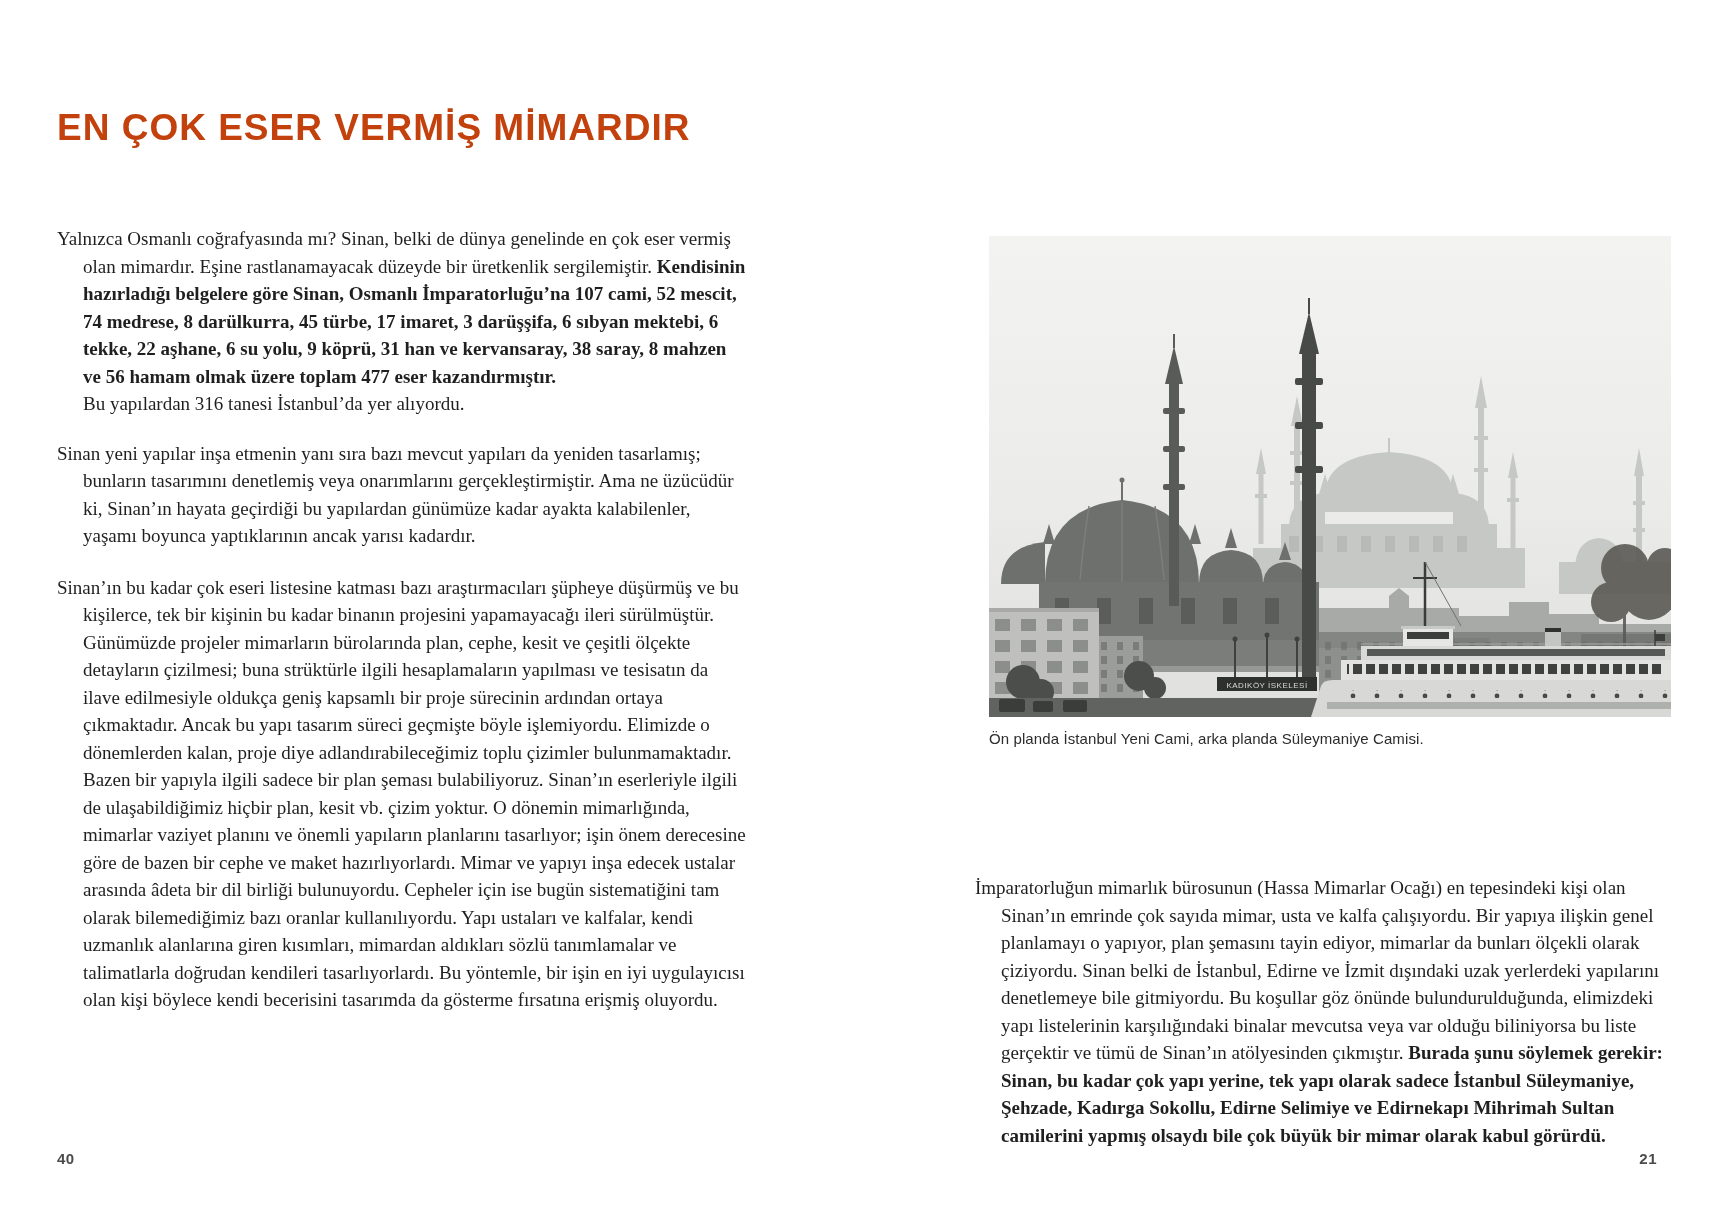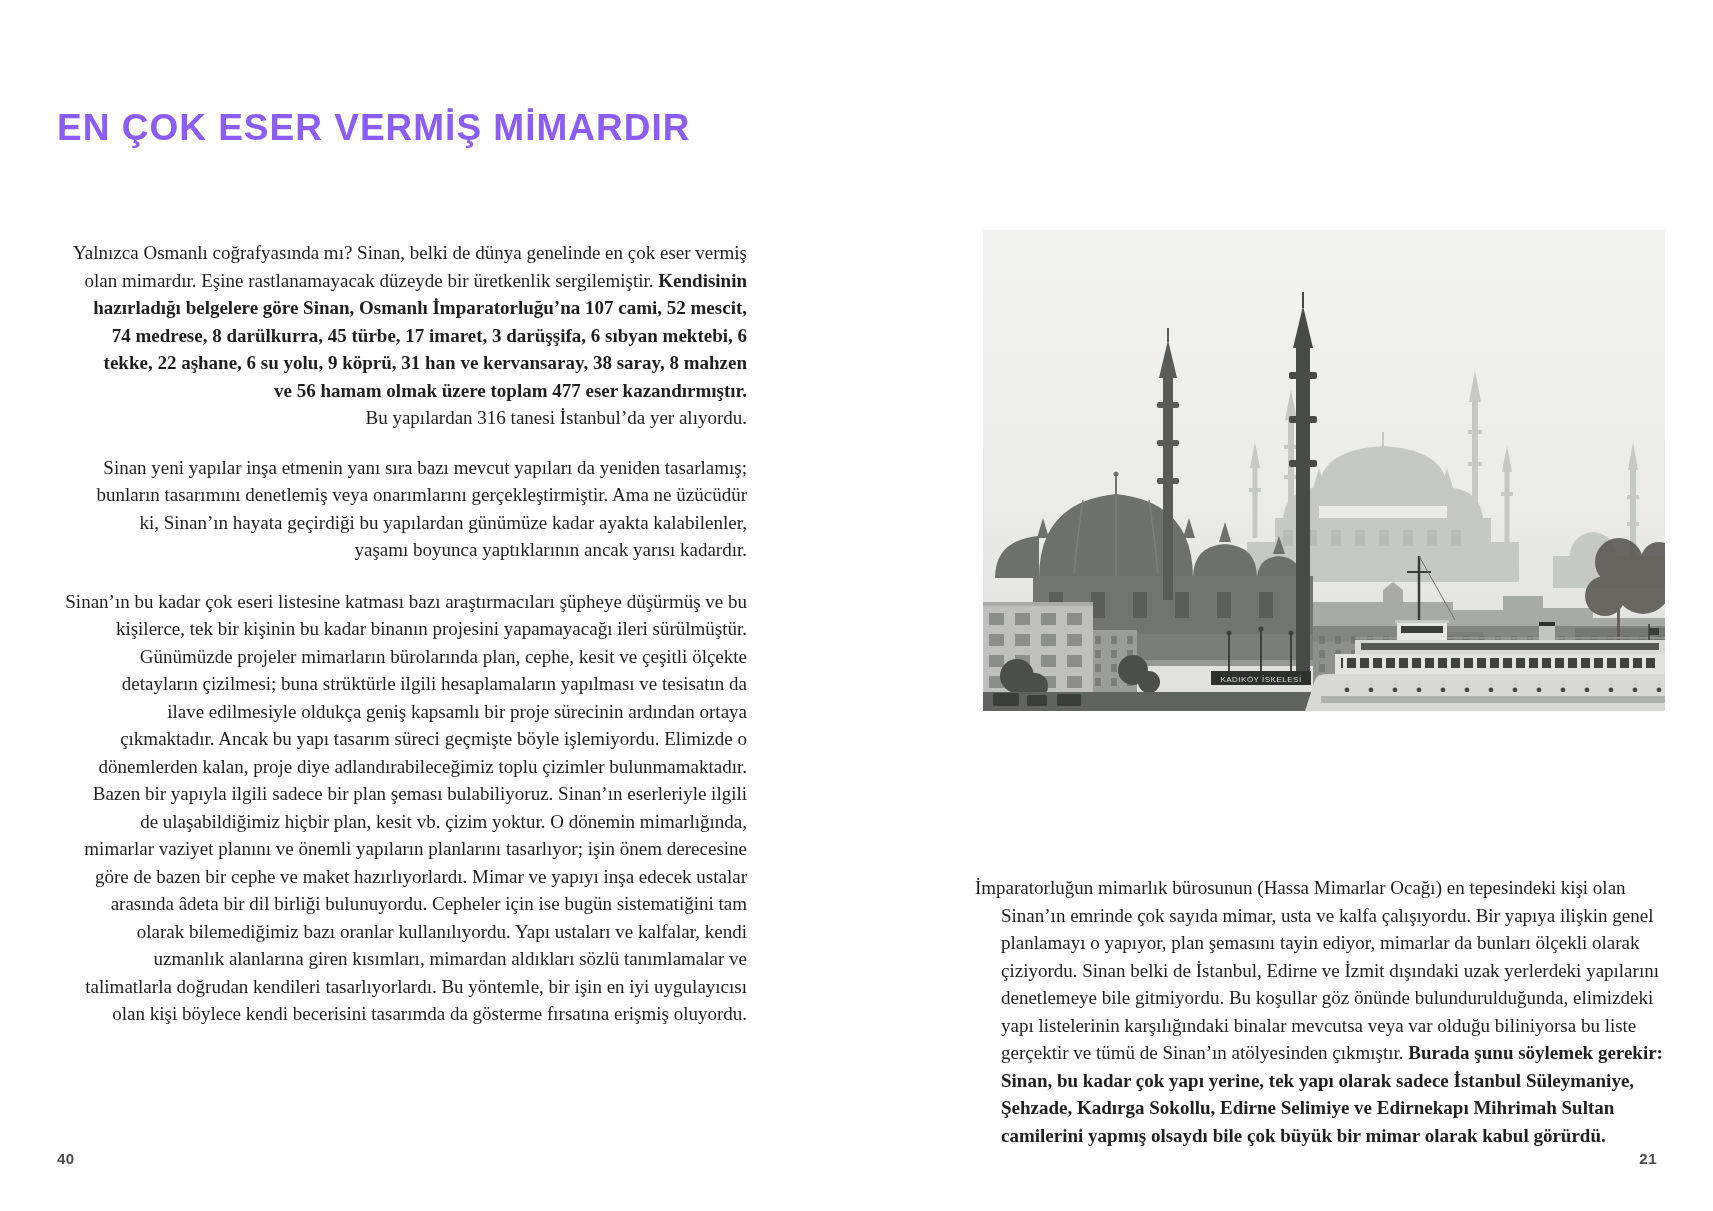--- a/index.html
+++ b/index.html
@@ -8,38 +8,38 @@
     width:1713px;height:1211px;
     background:#ffffff;
     overflow:hidden;
     font-family:"Liberation Serif",serif;
     color:#1f1f1f;
   }
   .chapter-title{
     position:absolute;left:57px;top:84px;
     font-family:"Liberation Sans",sans-serif;
     font-weight:bold;font-size:37px;line-height:1;
-    letter-spacing:1px;color:#8b5cf6;white-space:nowrap;
+    letter-spacing:1px;color:#c2410c;white-space:nowrap;
   }
   .body-col{
     position:absolute;
     font-size:19px;line-height:27.5px;
     color:#1f1f1f;
   }
   .body-col p{
     margin:0 0 22px 0;
     padding-left:26px;
     text-indent:-26px;
   }
   .body-col p:last-child{margin-bottom:0;margin-top:24px;}
   .body-col b{font-weight:bold;}
-  #left-body{left:57px;top:239px;width:690px;text-align:right;}
+  #left-body{left:57px;top:225px;width:690px;}
   #right-body{left:975px;top:850px;width:690px;}
   .photo-figure{
-    position:absolute;left:975px;top:222px;width:544px;margin:8px;
+    position:absolute;left:975px;top:222px;width:544px;margin:14px;
   }
   .photo-figure svg{display:block;width:682px;height:481px;}
   .photo-caption{
     margin-top:12px;
     font-family:"Liberation Sans",sans-serif;
     font-size:15px;line-height:20px;color:#2c2c2c;letter-spacing:0.1px;
   }
   .folio{
     position:absolute;top:1150px;
     font-family:"Liberation Sans",sans-serif;
@@ -256,20 +256,21 @@
           <line x1="372" y1="408" x2="682" y2="408" stroke="#9b9d9a" stroke-width="1.5"></line>
           <rect x="414" y="392" width="50" height="18" fill="#e6e7e4"></rect>
           <rect x="418" y="396" width="42" height="7" fill="#3c3e3b"></rect>
           <rect x="412" y="390" width="54" height="3" fill="#c7c9c6"></rect>
           <rect x="556" y="394" width="16" height="16" fill="#c3c5c2"></rect>
           <rect x="556" y="392" width="16" height="4" fill="#2f312e"></rect>
           <rect x="666" y="398" width="10" height="7" fill="#3c3e3b"></rect>
           <line x1="666" y1="394" x2="666" y2="410" stroke="#3c3e3b" stroke-width="1.5"></line>
         </g>
       </svg>
+      <figcaption class="photo-caption">Ön planda İstanbul Yeni Cami, arka planda Süleymaniye Camisi.</figcaption>
     </figure>
 
     <div class="body-col" id="right-body">
       <p><span>İmparatorluğun mimarlık bürosunun (Hassa Mimarlar Ocağı) en tepesindeki kişi olan Sinan’ın emrinde çok sayıda mimar, usta ve kalfa çalışıyordu. Bir yapıya ilişkin genel planlamayı o yapıyor, plan şemasını tayin ediyor, mimarlar da bunları ölçekli olarak çiziyordu. Sinan belki de İstanbul, Edirne ve İzmit dışındaki uzak yerlerdeki yapılarını denetlemeye bile gitmiyordu. Bu koşullar göz önünde bulundurulduğunda, elimizdeki yapı listelerinin karşılığındaki binalar mevcutsa veya var olduğu biliniyorsa bu liste gerçektir ve tümü de Sinan’ın atölyesinden çıkmıştır. </span><b>Burada şunu söylemek gerekir: Sinan, bu kadar çok yapı yerine, tek yapı olarak sadece İstanbul Süleymaniye, Şehzade, Kadırga Sokollu, Edirne Selimiye ve Edirnekapı Mihrimah Sultan camilerini yapmış olsaydı bile çok büyük bir mimar olarak kabul görürdü.</b></p>
     </div>
 
     <div class="folio folio-right">21</div>
   </div>
 
 </div>

